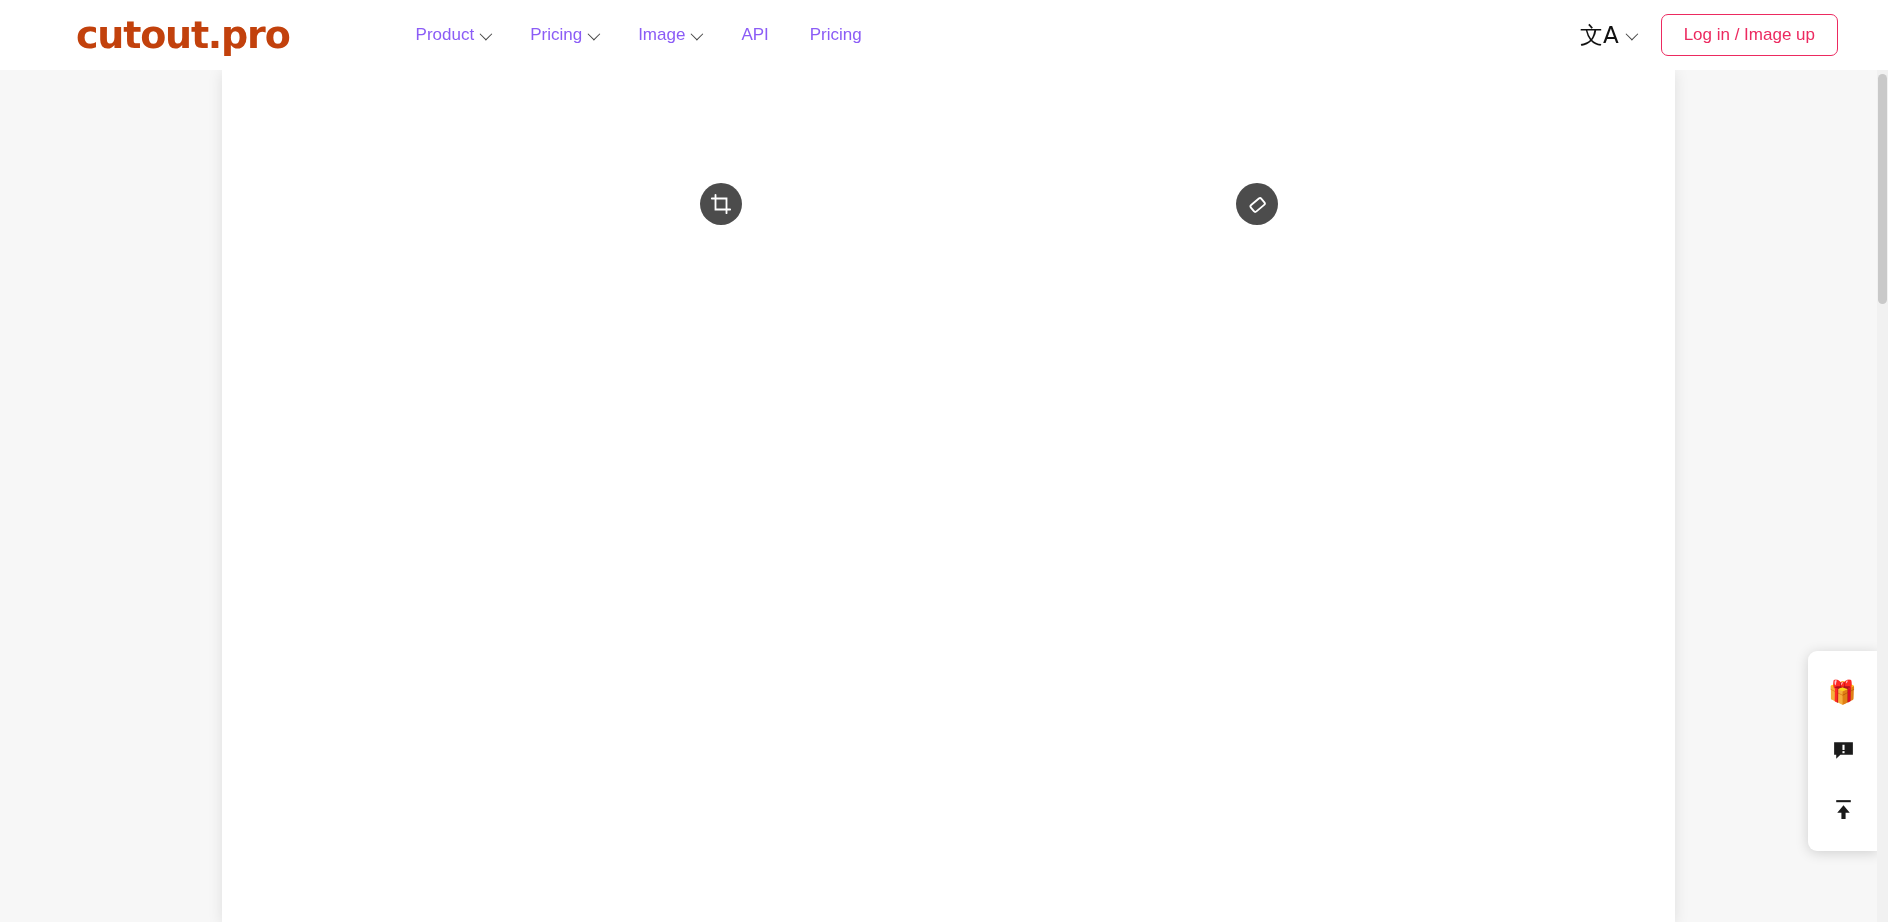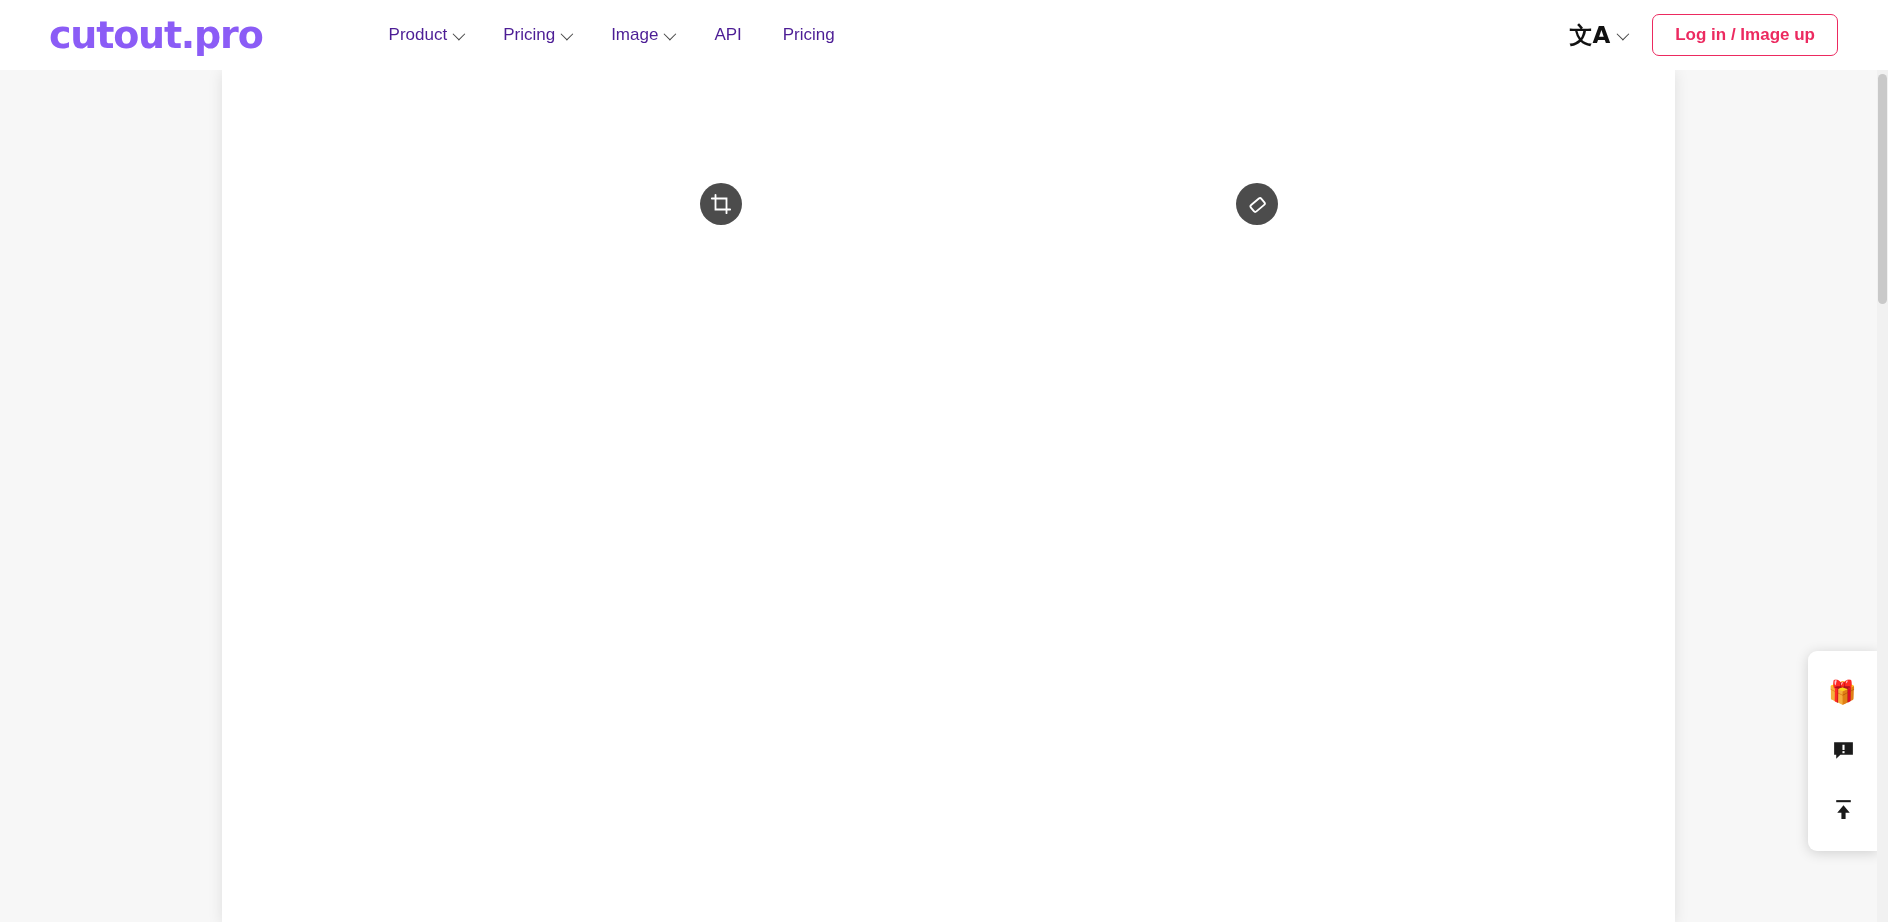--- a/index.html
+++ b/index.html
@@ -12,48 +12,48 @@
 
   
   .header{
     position:absolute; top:0; left:0;
     width:1888px; height:70px;
     background:#fff;
     display:flex; align-items:center;
     z-index:50;
   }
   .logo{
-    margin-left:49px;
+    margin-left:76px;
     font-size:38px;
     font-weight:700;
     letter-spacing:-1.2px;
-    color:#8b5cf6;
+    color:#c2410c;
     font-family:"DejaVu Sans", sans-serif;
     line-height:1;
   }
   .nav{
     display:flex; align-items:center;
     margin-left:126px;
     gap:41px;
   }
   .nav-item{
     display:flex; align-items:center; gap:6px;
-    font-size:17px; color:#4c1d95;
+    font-size:17px; color:#8b5cf6;
     cursor:pointer; white-space:nowrap;
   }
   .chev{
     width:9px; height:9px;
     border-right:1.6px solid #444;
     border-bottom:1.6px solid #444;
     transform:rotate(45deg) translateY(-2px);
     display:inline-block;
   }
   .header-right{
     margin-left:auto; margin-right:50px;
-    display:flex; align-items:center; gap:26px;font-weight:bold;
+    display:flex; align-items:center; gap:26px;
   }
   .lang{
     display:flex; align-items:center; gap:7px; cursor:pointer;
   }
   .lang-glyph{
     font-size:23px; color:#111; line-height:1;
     font-family:"DejaVu Sans", sans-serif;
   }
   .login-btn{
     border:1.4px solid #ec2a60;

